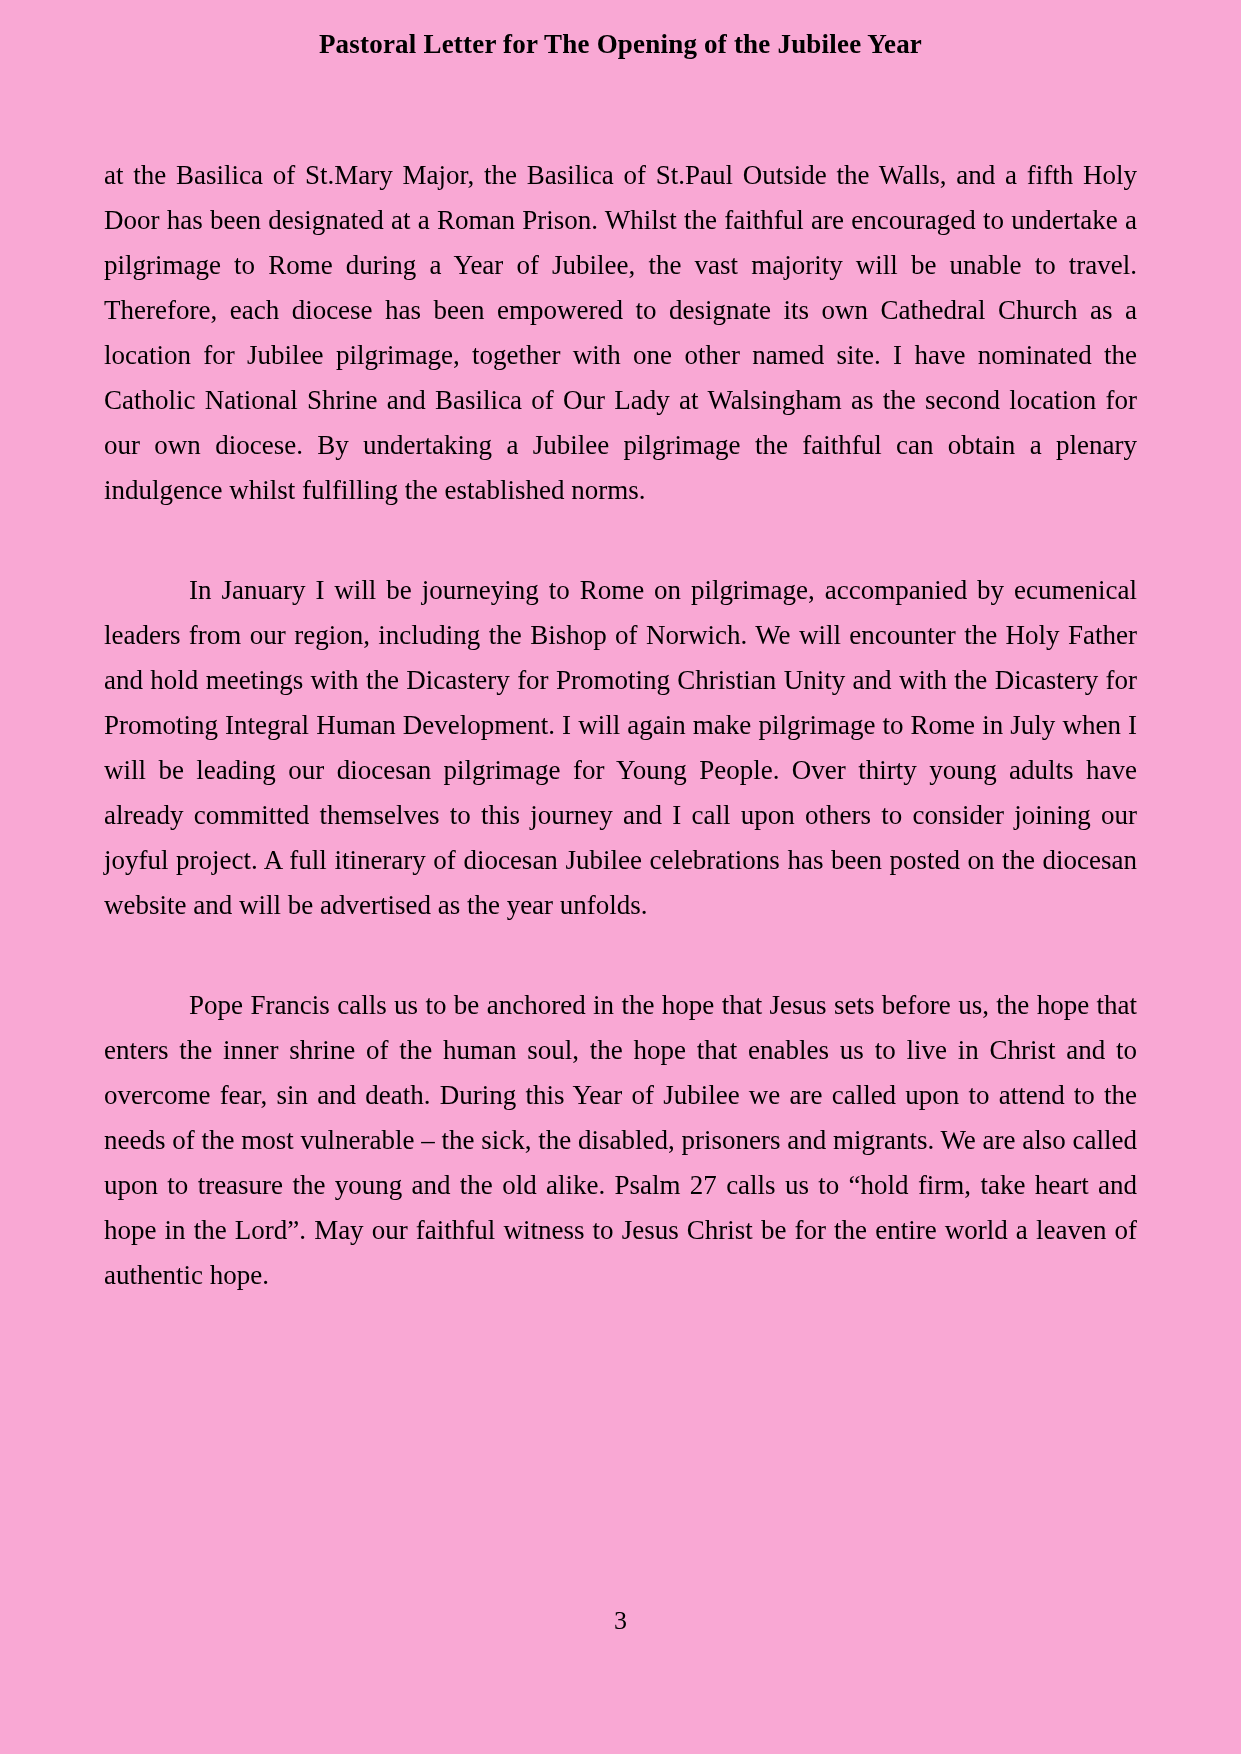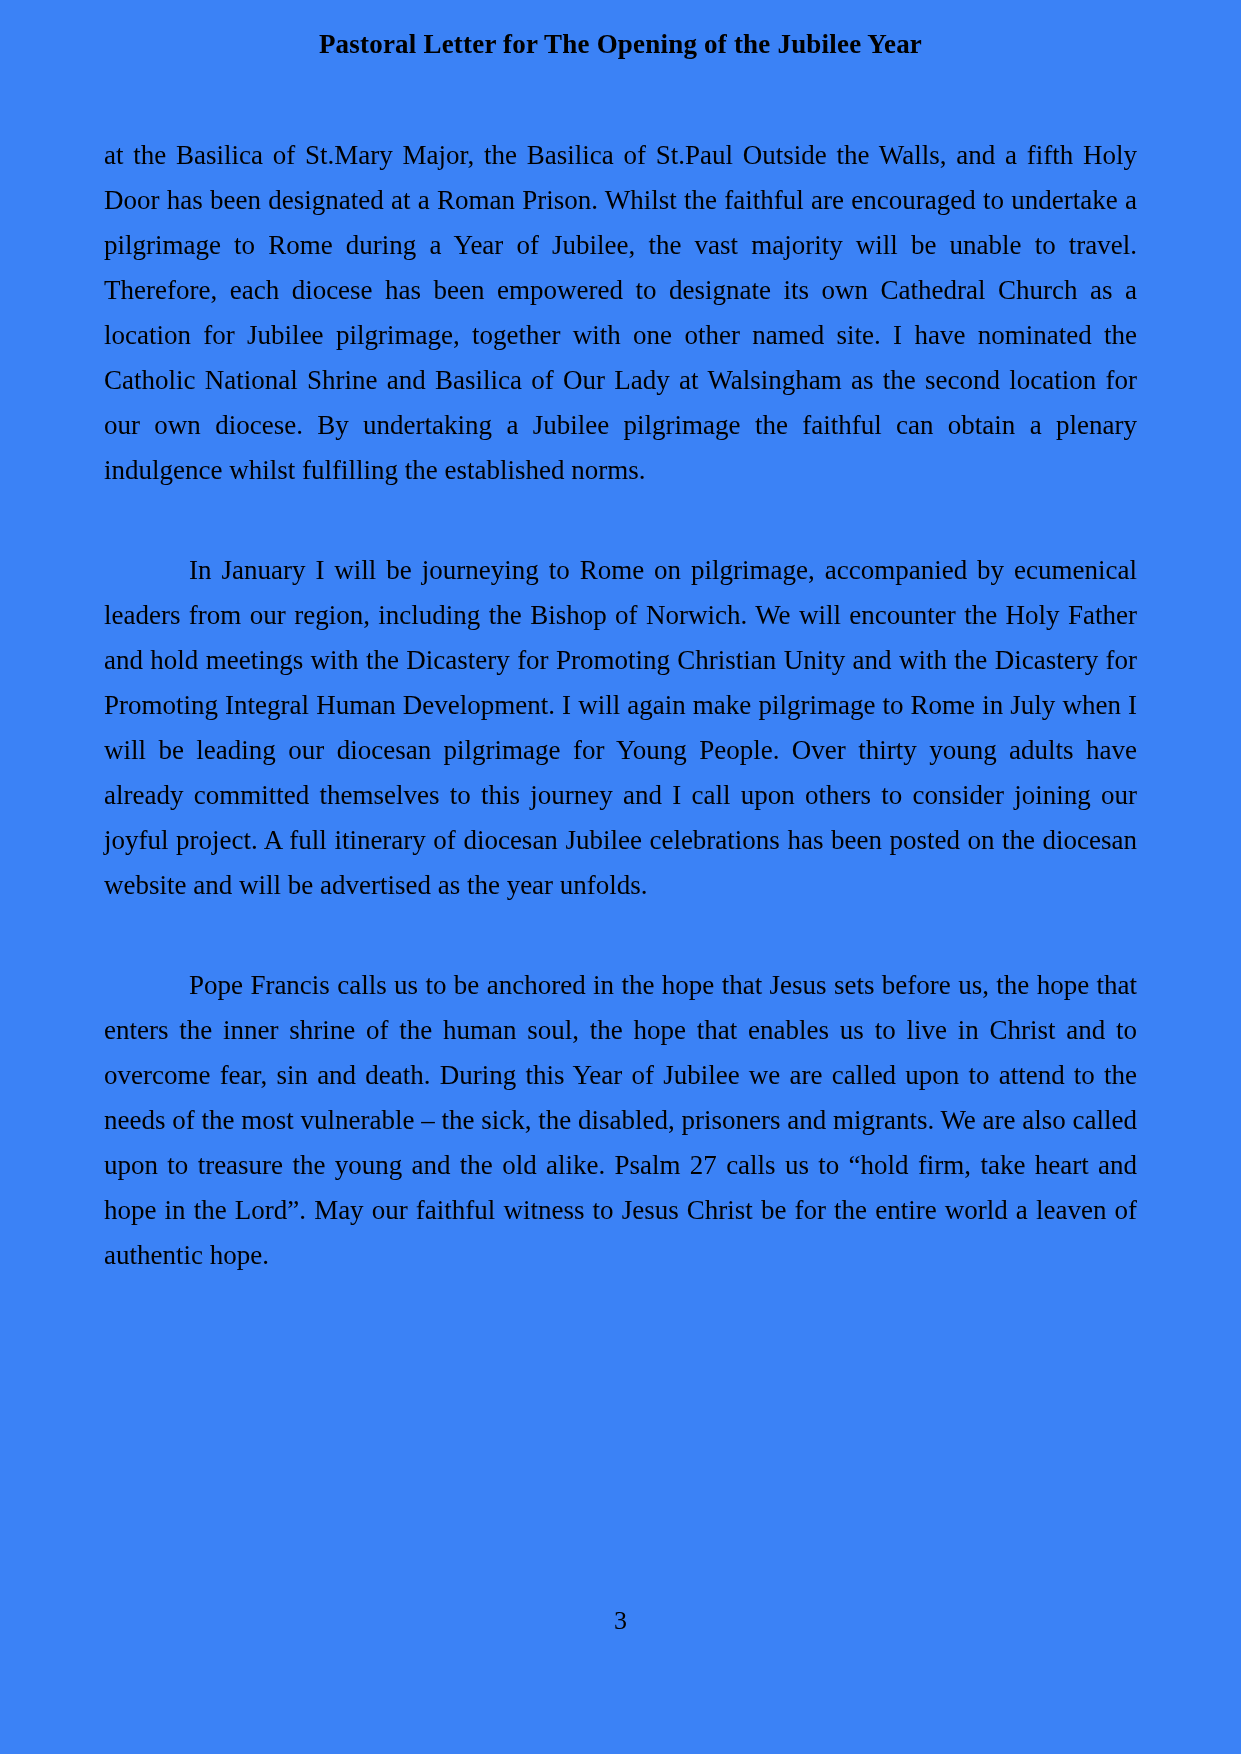--- a/index.html
+++ b/index.html
@@ -4,37 +4,37 @@
 <style>
   html, body {
     margin: 0;
     padding: 0;
     background: #ffffff;
   }
   .page {
     position: relative;
     width: 1241px;
     height: 1754px;
-    background: #3b82f6;
+    background: #f9a8d4;
     color: #000000;
     font-family: "Liberation Serif", "DejaVu Serif", serif;
     overflow: hidden;
     box-sizing: border-box;
   }
   .doc-title {
     margin: 0;
     padding-top: 27px;
     text-align: center;
     font-size: 27px;
     line-height: 34px;
     font-weight: bold;
     letter-spacing: 0.2px;
   }
   .letter-body {
-    margin: 72px 104px 0 104px;
+    margin: 92px 104px 0 104px;
     font-size: 27px;
     line-height: 45px;
     text-align: justify;
   }
   .para {
     margin: 0 0 55px 0;
   }
   .para.indent {
     text-indent: 85px;
   }

